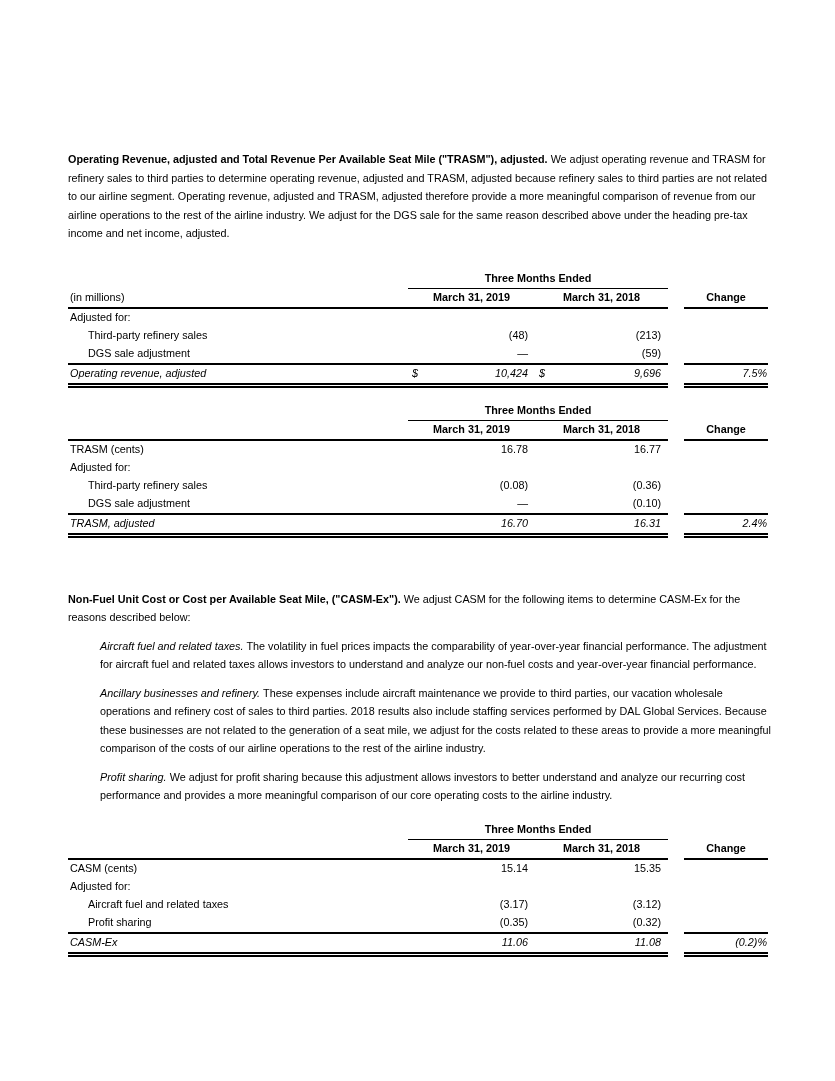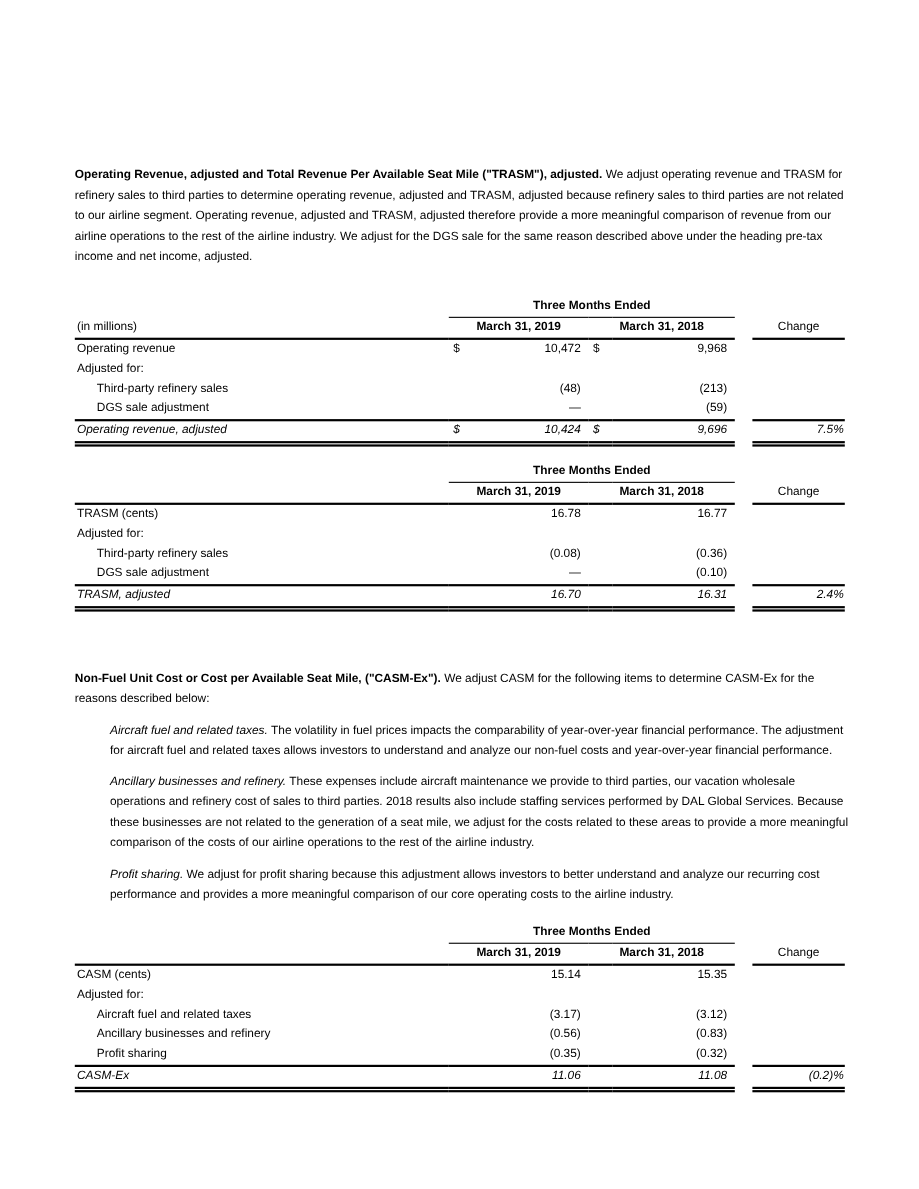--- a/index.html
+++ b/index.html
@@ -36,21 +36,21 @@
   .fin .val { text-align: right; padding-right: 7px; }
   .fin .gap { border: none !important; }
   .fin .chg-val { text-align: right; padding-right: 1px; }
 
   .fin tr.grp td.span {
     text-align: center; font-weight: bold;
     border-bottom: 1px solid #000;
   }
   .fin tr.hdr td.m, .fin tr.hdr td.chg-h { border-bottom: 2px solid #000; }
   .fin tr.hdr td.dates { text-align: center; font-weight: bold; }
-  .fin tr.hdr td.chg-h { text-align: center; font-weight: normal; }
+  .fin tr.hdr td.chg-h { text-align: center; font-weight: bold; }
   .fin tr.pre td.m, .fin tr.pre td.chg-b { border-bottom: 2px solid #000; }
   .fin tr.total td.m, .fin tr.total td.chg-b { border-bottom: 5px double #000; font-style: italic; }
 </style>
 </head>
 <body>
 
 <div class="page">
 
   <p class="para mt-intro"><span class="lead-bold">Operating Revenue, adjusted and Total Revenue Per Available Seat Mile ("TRASM"), adjusted.</span><span>We adjust operating revenue and TRASM for refinery sales to third parties to determine operating revenue, adjusted and TRASM, adjusted because refinery sales to third parties are not related to our airline segment. Operating revenue, adjusted and TRASM, adjusted therefore provide a more meaningful comparison of revenue from our airline operations to the rest of the airline industry. We adjust for the DGS sale for the same reason described above under the heading pre-tax income and net income, adjusted.</span></p>
 
@@ -72,29 +72,20 @@
       <td></td>
     </tr>
     <tr class="hdr">
       <td class="lbl m">(in millions)</td>
       <td class="dates m" colspan="2">March 31, 2019</td>
       <td class="dates m" colspan="2">March 31, 2018</td>
       <td class="gap"></td>
       <td class="chg-h">Change</td>
     </tr>
     <tr>
-      <td class="lbl m">Operating revenue</td>
-      <td class="cur m">$</td>
-      <td class="val m">10,472</td>
-      <td class="cur m">$</td>
-      <td class="val m">9,968</td>
-      <td class="gap"></td>
-      <td class="chg-val"></td>
-    </tr>
-    <tr>
       <td class="lbl m">Adjusted for:</td>
       <td class="cur m"></td>
       <td class="val m"></td>
       <td class="cur m"></td>
       <td class="val m"></td>
       <td class="gap"></td>
       <td class="chg-val"></td>
     </tr>
     <tr>
       <td class="lbl ind m">Third-party refinery sales</td>
@@ -250,29 +241,20 @@
     </tr>
     <tr>
       <td class="lbl ind m">Aircraft fuel and related taxes</td>
       <td class="cur m"></td>
       <td class="val m">(3.17)</td>
       <td class="cur m"></td>
       <td class="val m">(3.12)</td>
       <td class="gap"></td>
       <td class="chg-val"></td>
     </tr>
-    <tr>
-      <td class="lbl ind m">Ancillary businesses and refinery</td>
-      <td class="cur m"></td>
-      <td class="val m">(0.56)</td>
-      <td class="cur m"></td>
-      <td class="val m">(0.83)</td>
-      <td class="gap"></td>
-      <td class="chg-val"></td>
-    </tr>
     <tr class="pre">
       <td class="lbl ind m">Profit sharing</td>
       <td class="cur m"></td>
       <td class="val m">(0.35)</td>
       <td class="cur m"></td>
       <td class="val m">(0.32)</td>
       <td class="gap"></td>
       <td class="chg-val chg-b"></td>
     </tr>
     <tr class="total">

